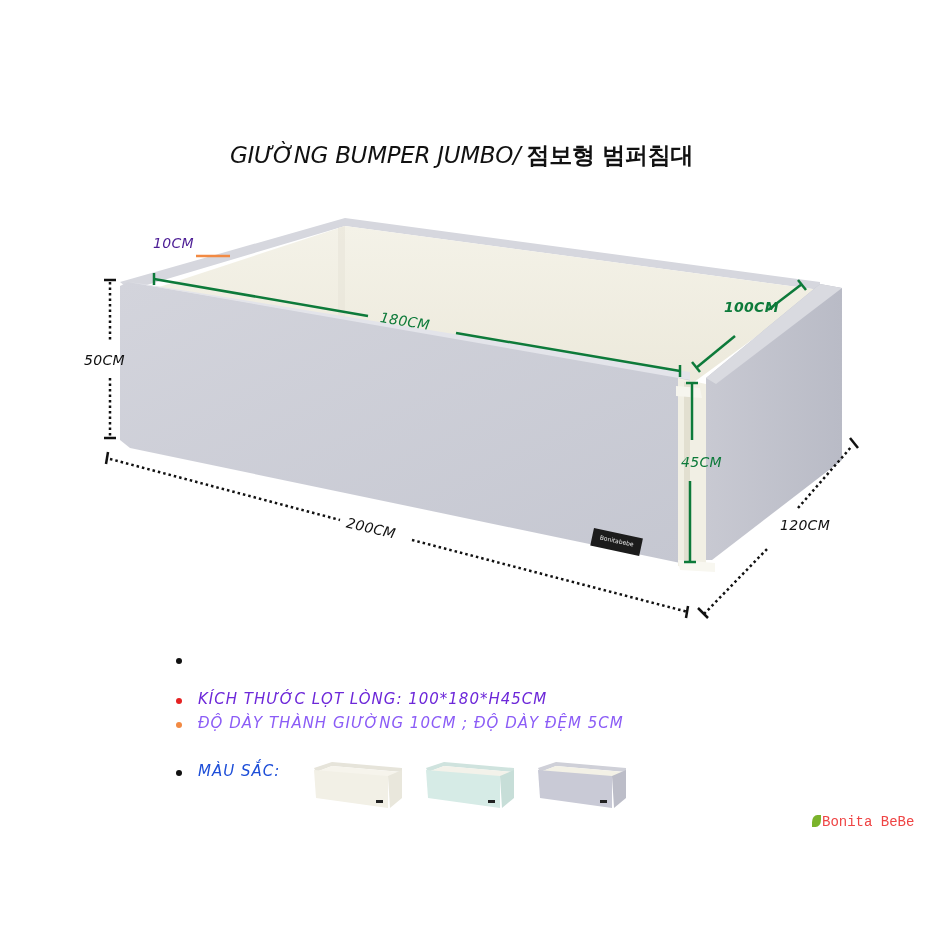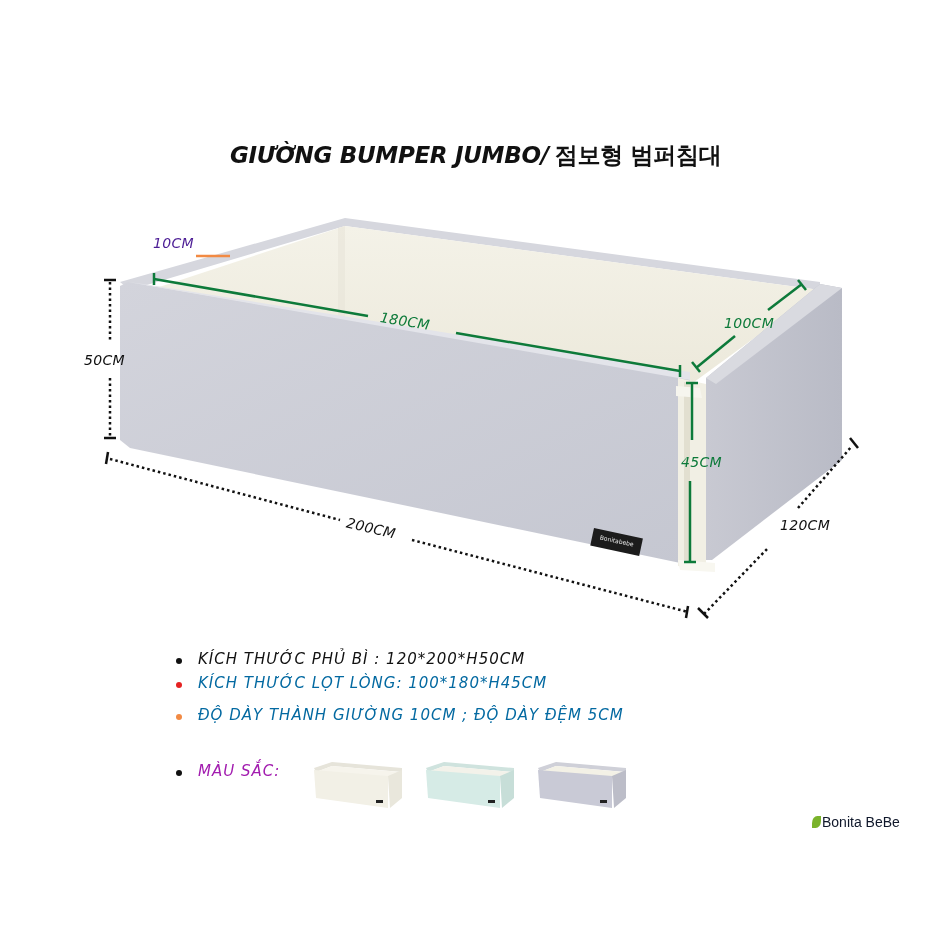--- a/index.html
+++ b/index.html
@@ -1,35 +1,35 @@
 <!DOCTYPE html>
 <html><head>
 <meta charset="utf-8">
 <style>
   html,body{margin:0;padding:0;background:#ffffff;}
   body{width:940px;height:940px;position:relative;overflow:hidden;font-family:"DejaVu Sans",sans-serif;}
   .title{position:absolute;left:230px;top:140px;font-size:23px;color:#111;white-space:nowrap;letter-spacing:-0.3px;}
-  .title .lat{font-style:italic;font-weight:bold;}
+  .title .lat{font-style:italic;font-weight:normal;}
   .title .kor{font-weight:bold;margin-left:6px;}
   svg.scene{position:absolute;left:0;top:0;}
   .dim{position:absolute;font-style:italic;font-size:14px;white-space:nowrap;letter-spacing:0.3px;}
   .dim.black{color:#111;}
   .dim.green{color:#0d7a3a;}
   .dim.orange{color:#4c1d95;}
   .specs{position:absolute;left:174px;top:650px;}
   .spec{position:relative;height:24px;font-style:italic;font-size:15px;letter-spacing:1px;white-space:nowrap;padding-left:24px;font-weight:500;}
   .spec .dot{position:absolute;left:2px;top:8px;width:6px;height:6px;border-radius:50%;}
   .s1{color:#111;} .s1 .dot{background:#111;}
-  .s2{color:#0369a1;} .s2 .dot{background:#e52222;}
-  .s3{color:#0369a1;margin-top:8px;} .s3 .dot{background:#f28a43;}
+  .s2{color:#6d28d9;margin-top:16px;} .s2 .dot{background:#e52222;}
+  .s3{color:#8b5cf6;} .s3 .dot{background:#f28a43;}
   .colors{position:absolute;left:174px;top:762px;}
-  .colors .spec{color:#a21caf;}
+  .colors .spec{color:#1d4ed8;}
   .colors .spec .dot{background:#111;}
   .swatch{position:absolute;top:758px;width:92px;height:52px;cursor:pointer;}
-  .logo{position:absolute;left:812px;top:814px;font-family:Liberation Sans, sans-serif;font-size:14px;color:#0f172a;white-space:nowrap;}
+  .logo{position:absolute;left:812px;top:814px;font-family:Liberation Mono, monospace;font-size:14px;color:#ef4444;white-space:nowrap;}
   .logo .leaf{display:inline-block;width:9px;height:12px;background:#7ab32b;border-radius:60% 0 60% 0;vertical-align:-1px;margin-right:1px;}
 </style>
 </head>
 <body>
 
 <div class="title">
   <span class="lat">GIƯỜNG BUMPER JUMBO/</span><span class="kor">점보형 범퍼침대</span>
 </div>
 
 <svg class="scene" width="940" height="940" viewBox="0 0 940 940">
@@ -99,28 +99,28 @@
   <line x1="688" y1="606" x2="686" y2="618" stroke="#111" stroke-width="2.5"></line>
 
   <line x1="704" y1="614" x2="768" y2="548" stroke="#111" stroke-width="2.5" stroke-dasharray="2.5,3"></line>
   <line x1="798" y1="508" x2="852" y2="446" stroke="#111" stroke-width="2.5" stroke-dasharray="2.5,3"></line>
   <line x1="698" y1="608" x2="708" y2="618" stroke="#111" stroke-width="2.5"></line>
   <line x1="850" y1="438" x2="858" y2="448" stroke="#111" stroke-width="2.5"></line>
 </svg>
 
 <div class="dim orange" style="left:153px;top:235px;">10CM</div>
 <div class="dim green" style="left:380px;top:313px;transform:rotate(9deg);">180CM</div>
-<div class="dim green" style="left:724px;top:315px;">100CM</div>
+<div class="dim green" style="left:724px;top:299px;font-weight:bold;">100CM</div>
 <div class="dim black" style="left:84px;top:352px;text-align:center;">50CM</div>
 <div class="dim green" style="left:681px;top:454px;">45CM</div>
 <div class="dim black" style="left:346px;top:520px;transform:rotate(13deg);">200CM</div>
 <div class="dim black" style="left:762px;top:517px;margin-left:18px;">120CM</div>
 
 <div class="specs">
-  <div class="spec s1"><span class="dot"></span><span>KÍCH THƯỚC PHỦ BÌ :  120*200*H50CM</span></div>
+  <div class="spec s1"><span class="dot"></span></div>
   <div class="spec s2"><span class="dot"></span><span>KÍCH THƯỚC LỌT LÒNG:  100*180*H45CM</span></div>
   <div class="spec s3"><span class="dot"></span><span>ĐỘ DÀY THÀNH GIƯỜNG 10CM ; ĐỘ DÀY ĐỆM 5CM</span></div>
 </div>
 
 <div class="colors">
   <div class="spec"><span class="dot"></span><span>MÀU SẮC:</span></div>
 </div>
 
 <svg class="swatch" style="left:312px;" viewBox="0 0 92 52">
   <polygon points="2,10 20,4 90,10 90,14 20,8 4,14" fill="#e6e4da"></polygon>

